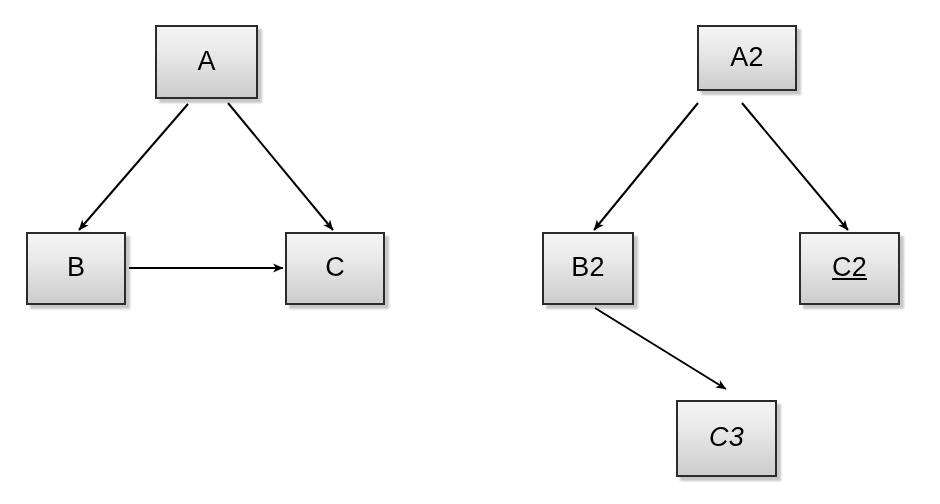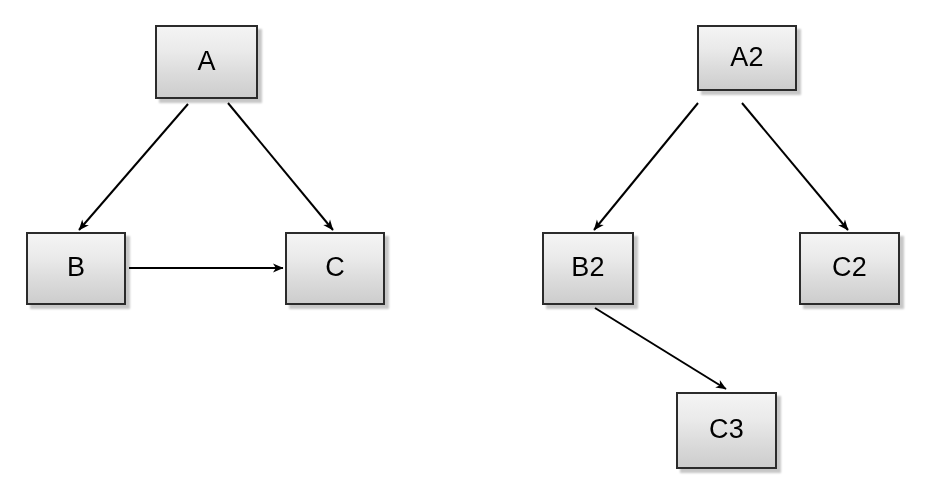--- a/index.html
+++ b/index.html
@@ -79,21 +79,21 @@
       </div>
       <div class="node" style="left: 285px; top: 232px; width: 100px; height: 73px;">
         <span class="node-label">C</span>
       </div>
       <div class="node" style="left: 670px; top: 25px; width: 100px; height: 66px; margin-left: 27px;">
         <span class="node-label">A2</span>
       </div>
       <div class="node" style="left: 542px; top: 232px; width: 92px; height: 73px;">
         <span class="node-label">B2</span>
       </div>
-      <div class="node" style="left: 799px; top: 232px; width: 101px; height: 73px;">
+      <div class="node" style="left: 799px; top: 232px; width: 101px; height: 73px; text-decoration: underline;">
         <span class="node-label">C2</span>
       </div>
-      <div class="node" style="left: 676px; top: 392px; width: 101px; height: 77px;">
+      <div class="node" style="left: 676px; top: 400px; width: 101px; height: 77px; font-style: italic;">
         <span class="node-label">C3</span>
       </div>
     </div>
 
 </div>
 
 </body></html>

